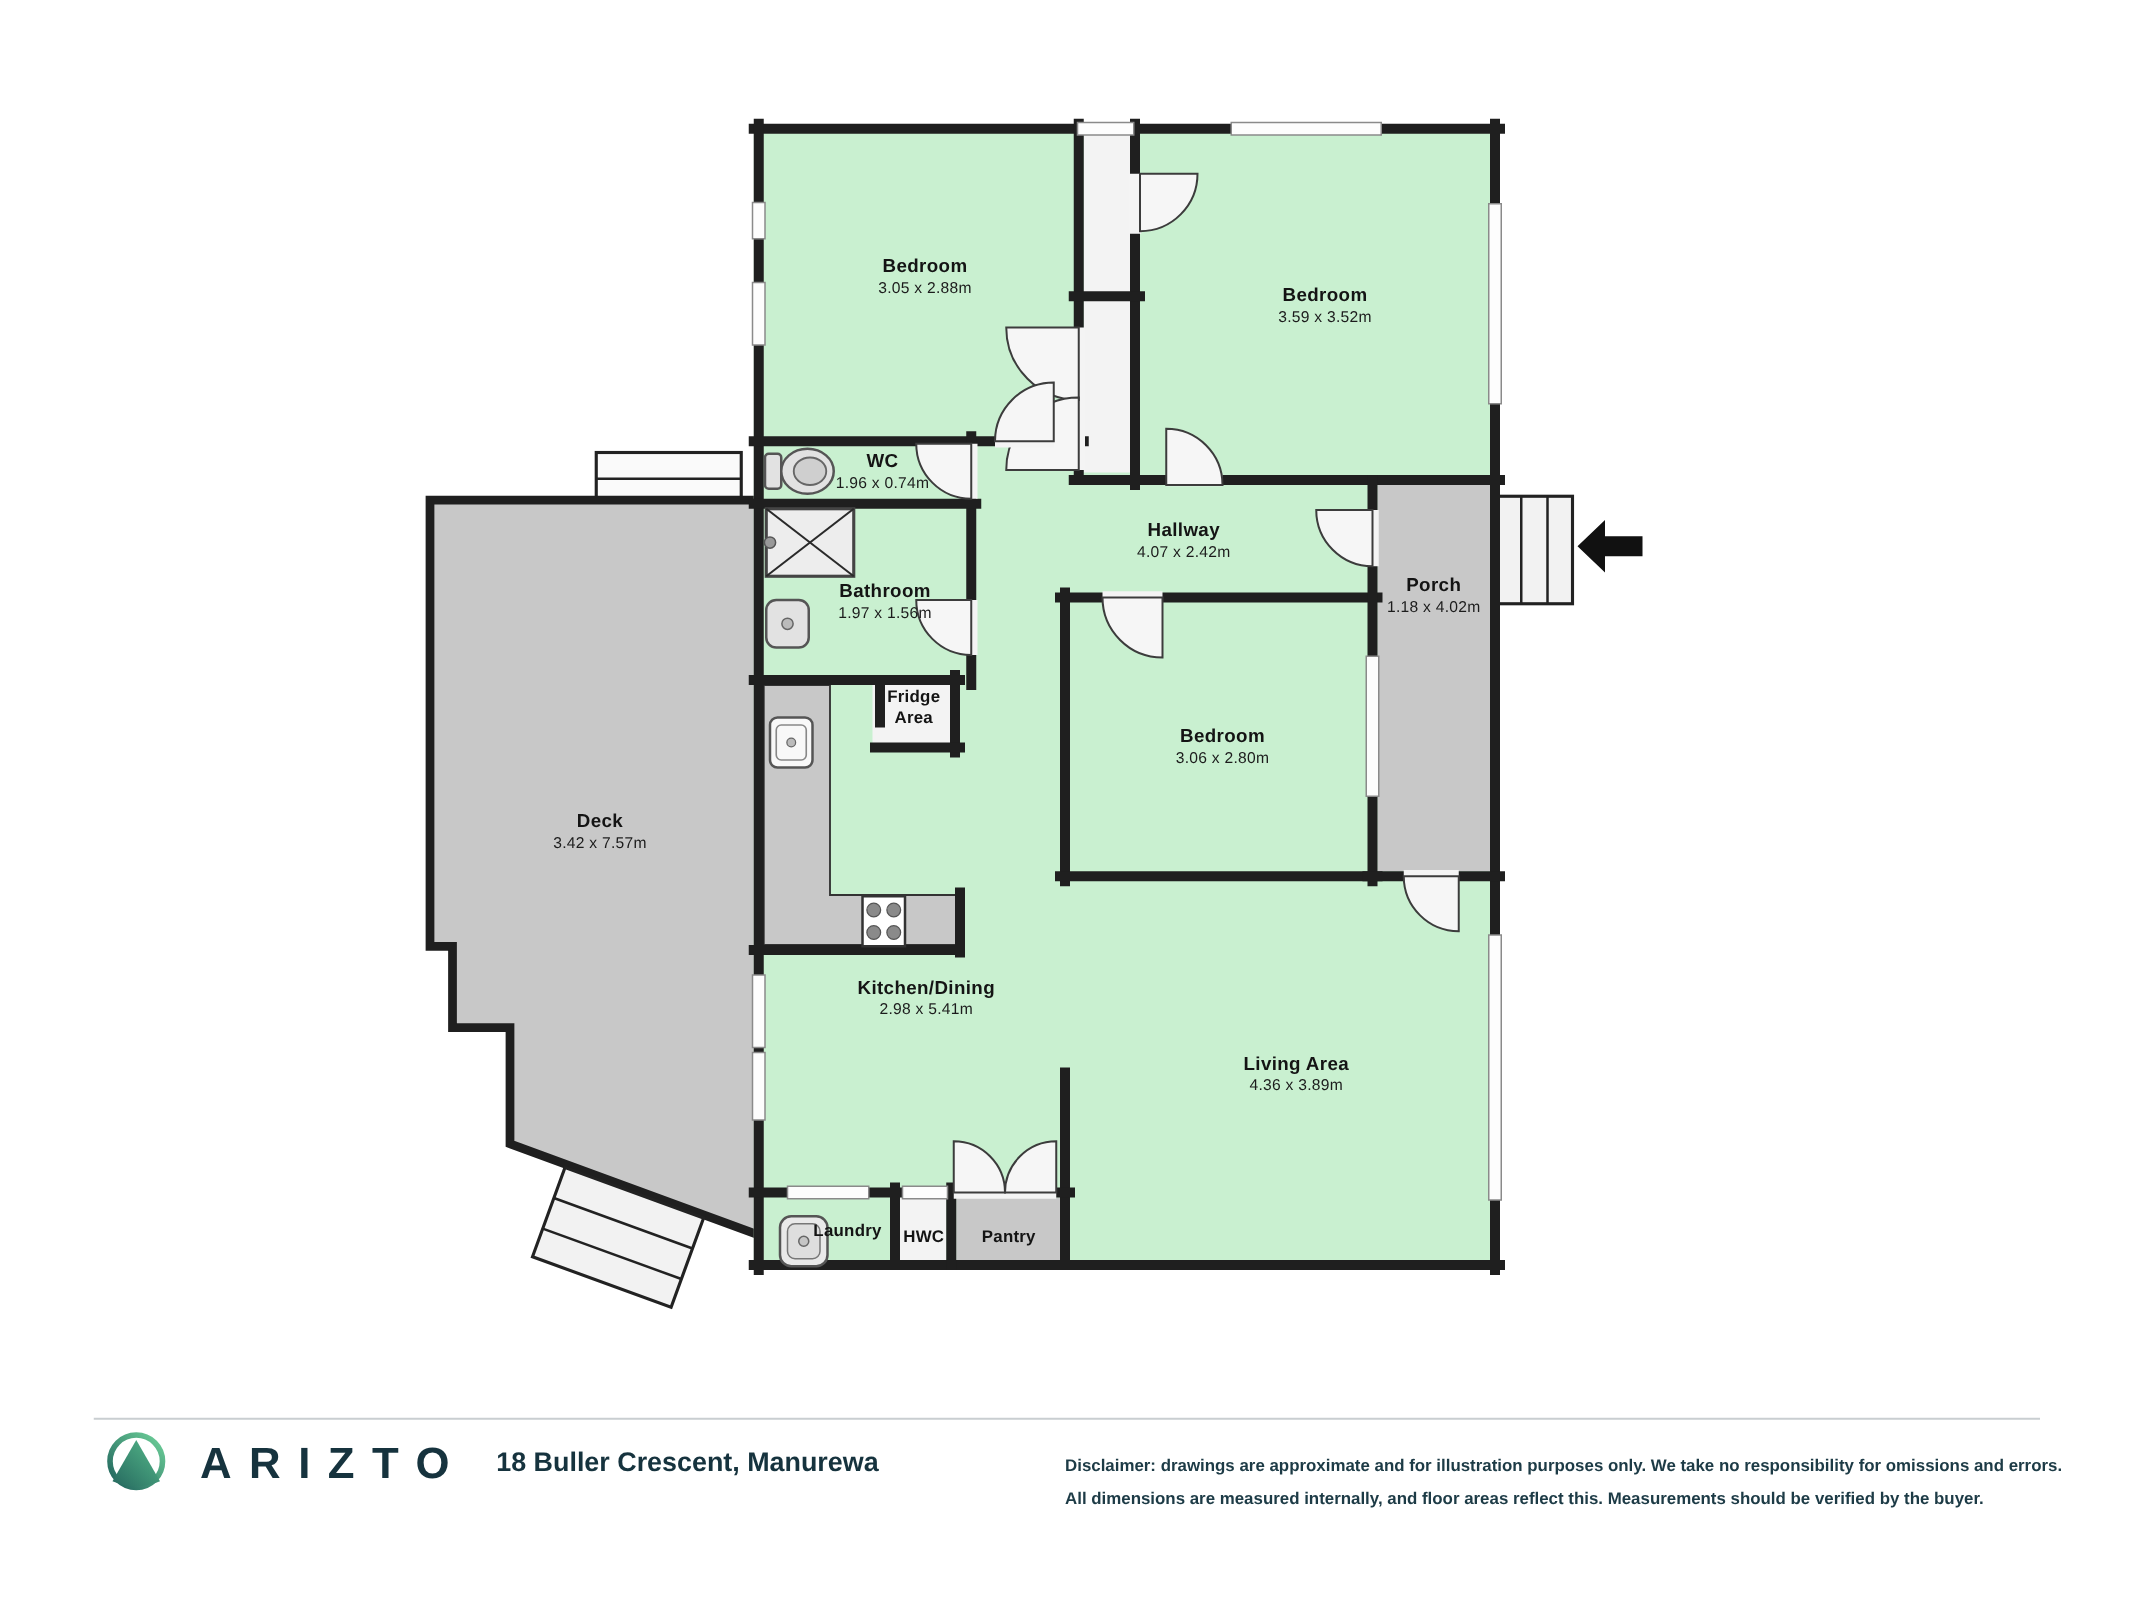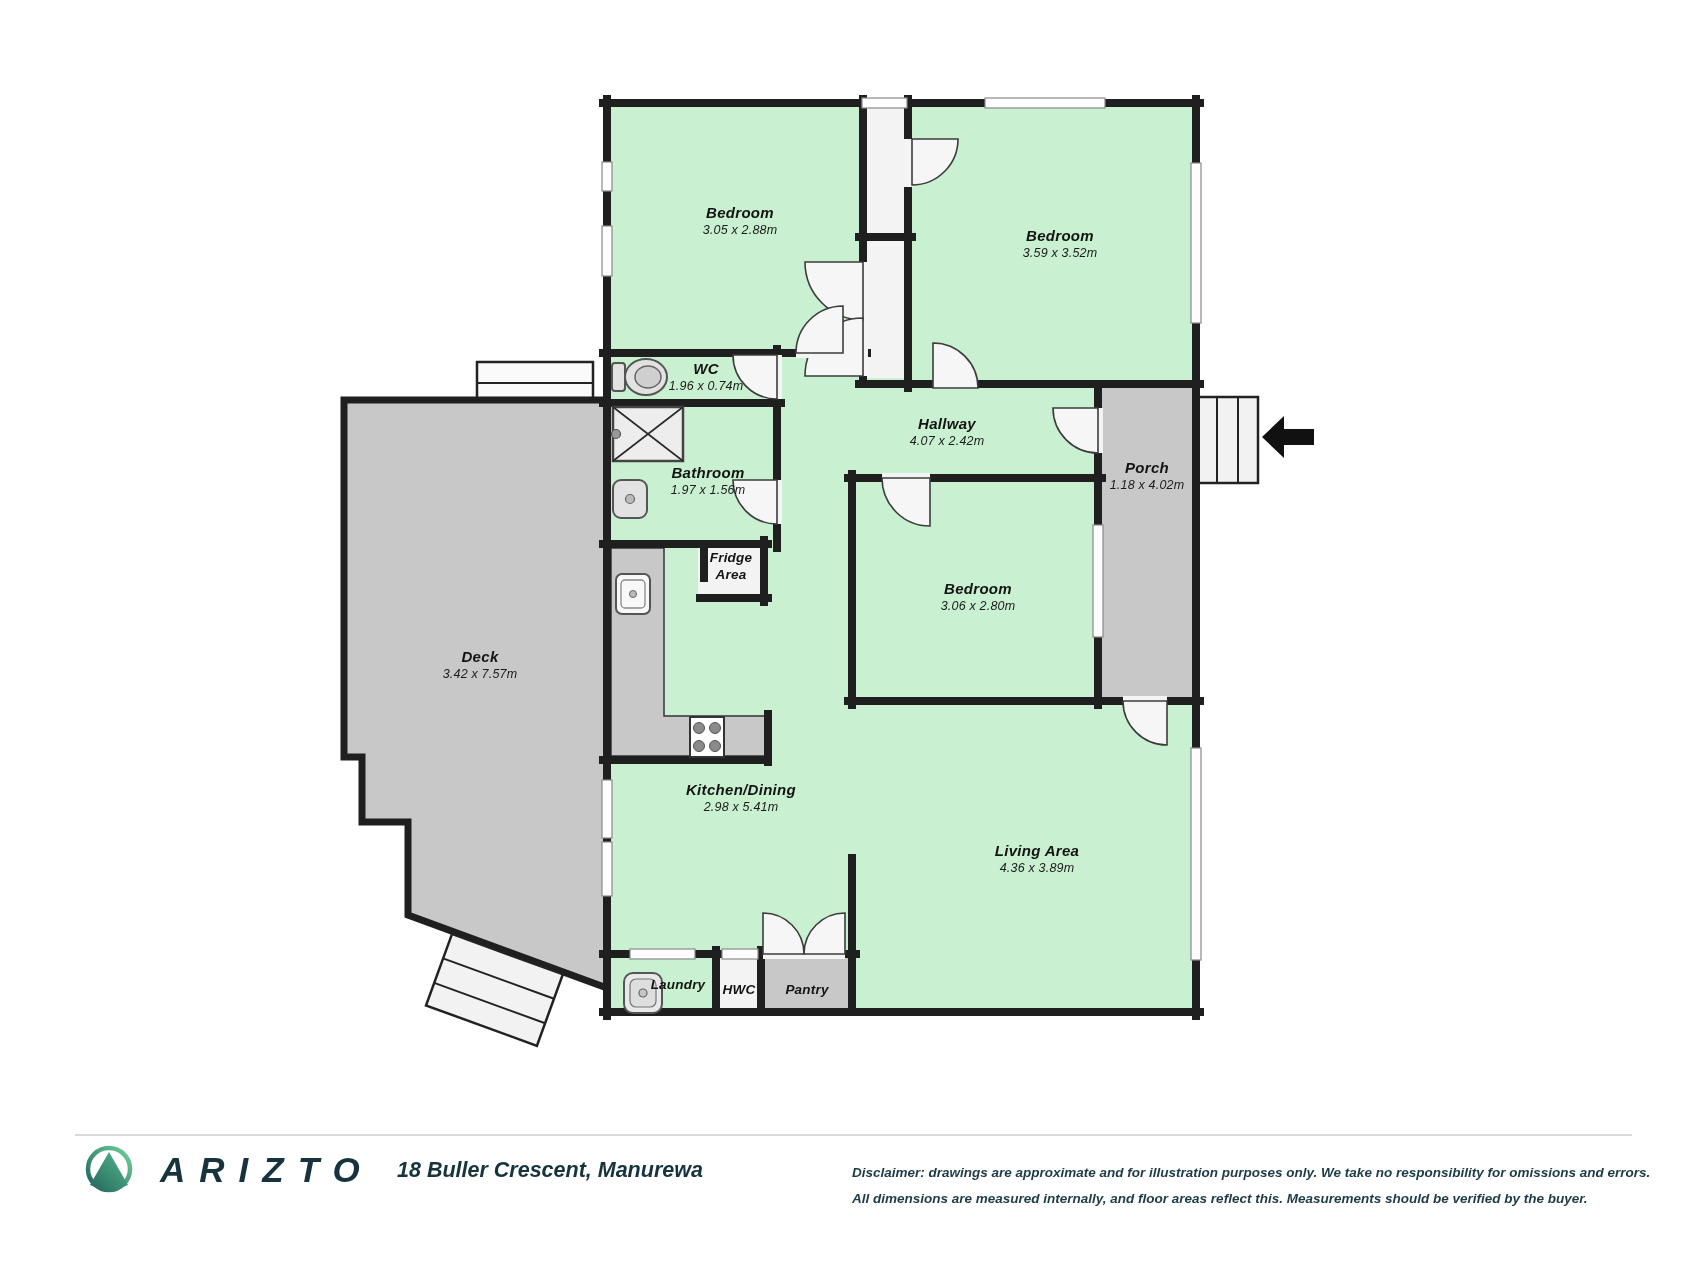--- a/index.html
+++ b/index.html
@@ -1,17 +1,17 @@
 <!DOCTYPE html>
 <html><head>
 <meta charset="utf-8">
 <style>
   html,body{margin:0;padding:0;background:#ffffff;}
   body{width:1707px;height:1280px;position:relative;font-family:"Liberation Sans",sans-serif;}
-  #plan-wrap{position:absolute;inset:0;font-style:italic;}
+  #plan-wrap{position:absolute;inset:0;}
   svg{display:block;}
   .rname{font-family:"Liberation Sans",sans-serif;font-weight:700;font-size:15px;fill:#141414;letter-spacing:.3px;}
   .rdims{font-family:"Liberation Sans",sans-serif;font-weight:400;font-size:12.5px;fill:#1c1c1c;letter-spacing:.2px;}
   .rname-sm{font-family:"Liberation Sans",sans-serif;font-weight:700;font-size:13.5px;fill:#141414;letter-spacing:.2px;}
   .wall{stroke:#1f1f1f;stroke-width:8;stroke-linecap:square;fill:none;}
   .thinline{stroke:#2a2a2a;stroke-width:1.6;fill:none;}
   .win{fill:#fdfdfd;stroke:#8a8a8a;stroke-width:1.2;}
   .gap{fill:#f4f4f4;}
   .door{fill:#f6f6f6;stroke:#3c3c3c;stroke-width:1.6;}
   .fix{fill:#e2e2e2;stroke:#555;stroke-width:2;}

